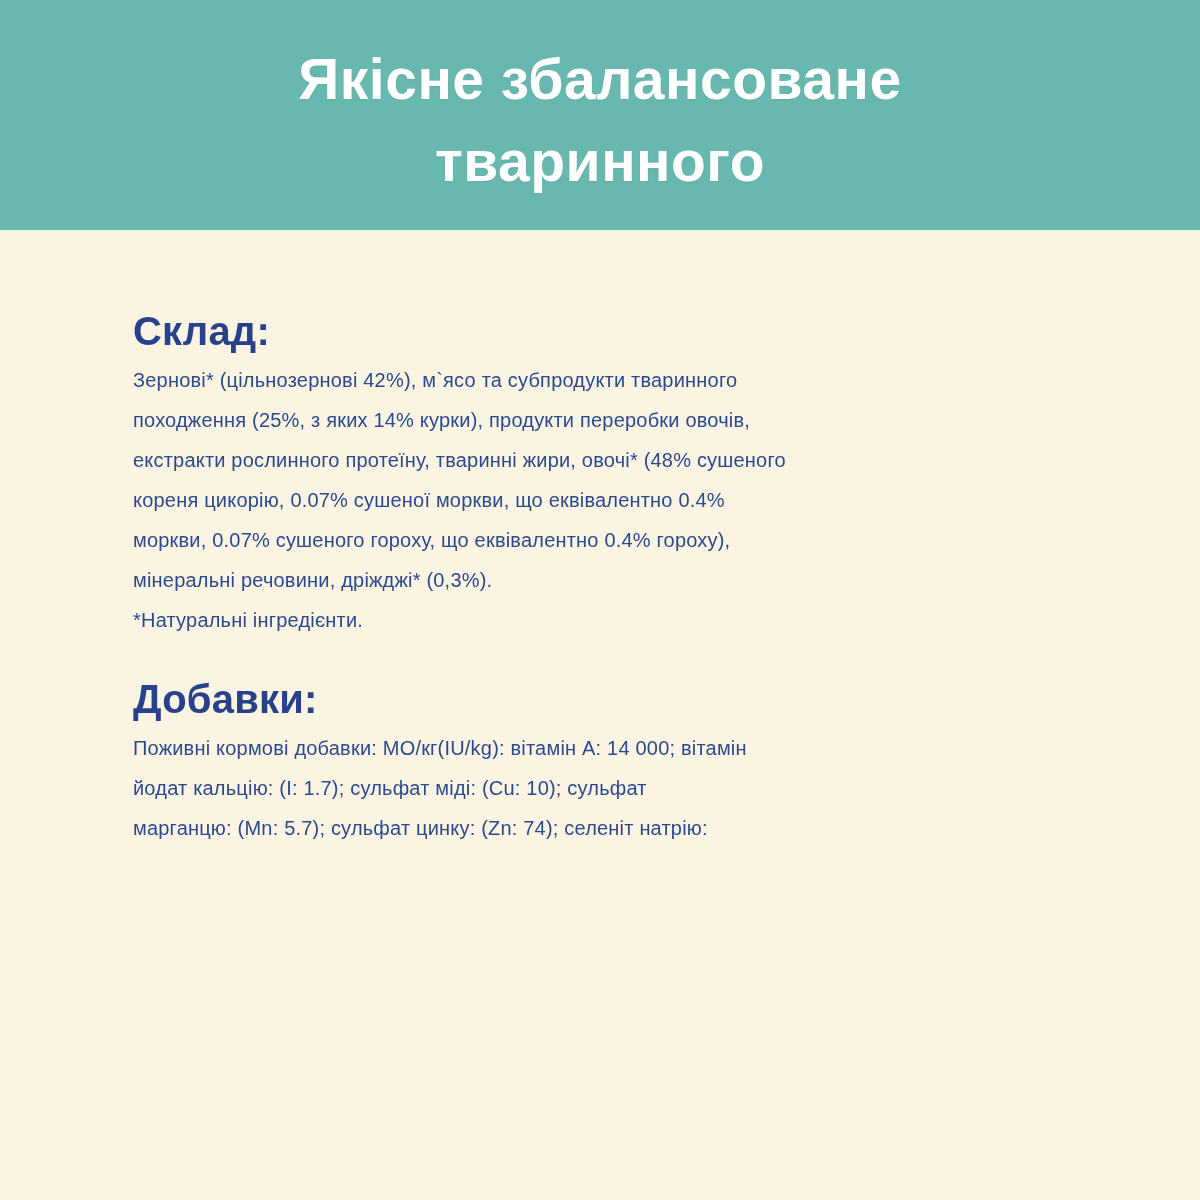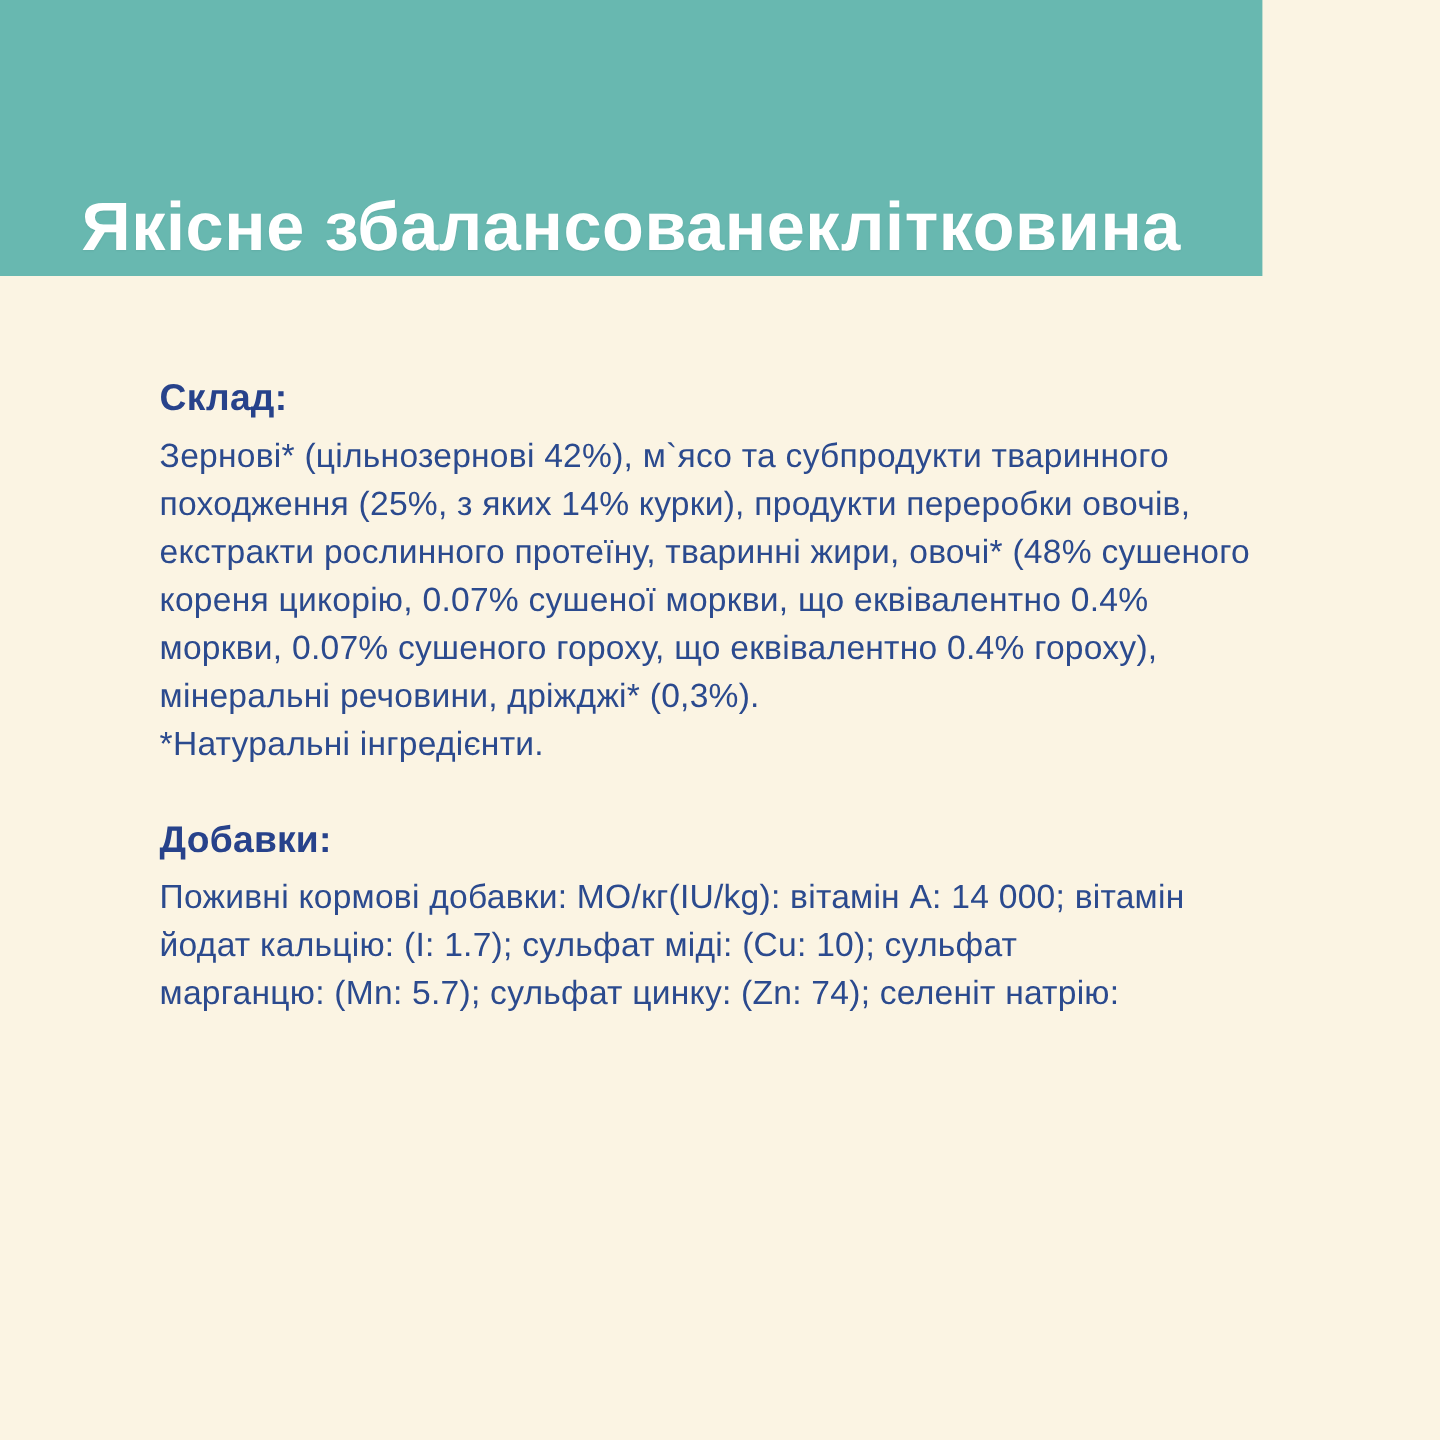--- a/index.html
+++ b/index.html
@@ -7,26 +7,26 @@
     padding: 0;
   }
   body {
     width: 1200px;
     height: 1200px;
     background: #fbf4e3;
     font-family: "Liberation Sans", sans-serif;
     overflow: hidden;
   }
   .banner {
-    width: 1052px;
+    width: 1200px;
     height: 230px;
     background: #68b8b0;
     display: flex;
-    flex-direction: row;
-    align-items: flex-end;
+    flex-direction: column;
+    align-items: center;
     justify-content: center;
     padding-top: 10px;
     box-sizing: border-box;
   }
   .banner .title-line {
     color: #ffffff;
     font-size: 57px;
     font-weight: 700;
     line-height: 82px;
     text-align: center;
@@ -38,40 +38,40 @@
     box-sizing: border-box;
   }
   .section {
     margin: 0 0 40px 0;
   }
   .section + .section {
     margin-top: 24px;
   }
   .section-heading {
     color: #27428b;
-    font-size: 31px;
+    font-size: 40px;
     font-weight: 700;
     line-height: 39px;
     margin-bottom: 9px;
     letter-spacing: 0.2px;
   }
   .text-line {
     color: #2b4a8e;
-    font-size: 28px;
+    font-size: 20px;
     line-height: 40px;
     white-space: nowrap;
     letter-spacing: 0.2px;
   }
 </style>
 </head>
 <body>
 
 <div class="banner">
   <div class="title-line">Якісне збалансоване</div>
-  <div class="title-line">клітковина</div>
+  <div class="title-line">тваринного</div>
 </div>
 
 <div class="content">
 
   <div class="section">
     <div class="section-heading">Склад:</div>
     <div class="text-line">Зернові* (цільнозернові 42%), м`ясо та субпродукти тваринного</div>
     <div class="text-line">походження (25%, з яких 14% курки), продукти переробки овочів,</div>
     <div class="text-line">екстракти рослинного протеїну, тваринні жири, овочі* (48% сушеного</div>
     <div class="text-line">кореня цикорію, 0.07% сушеної моркви, що еквівалентно 0.4%</div>

